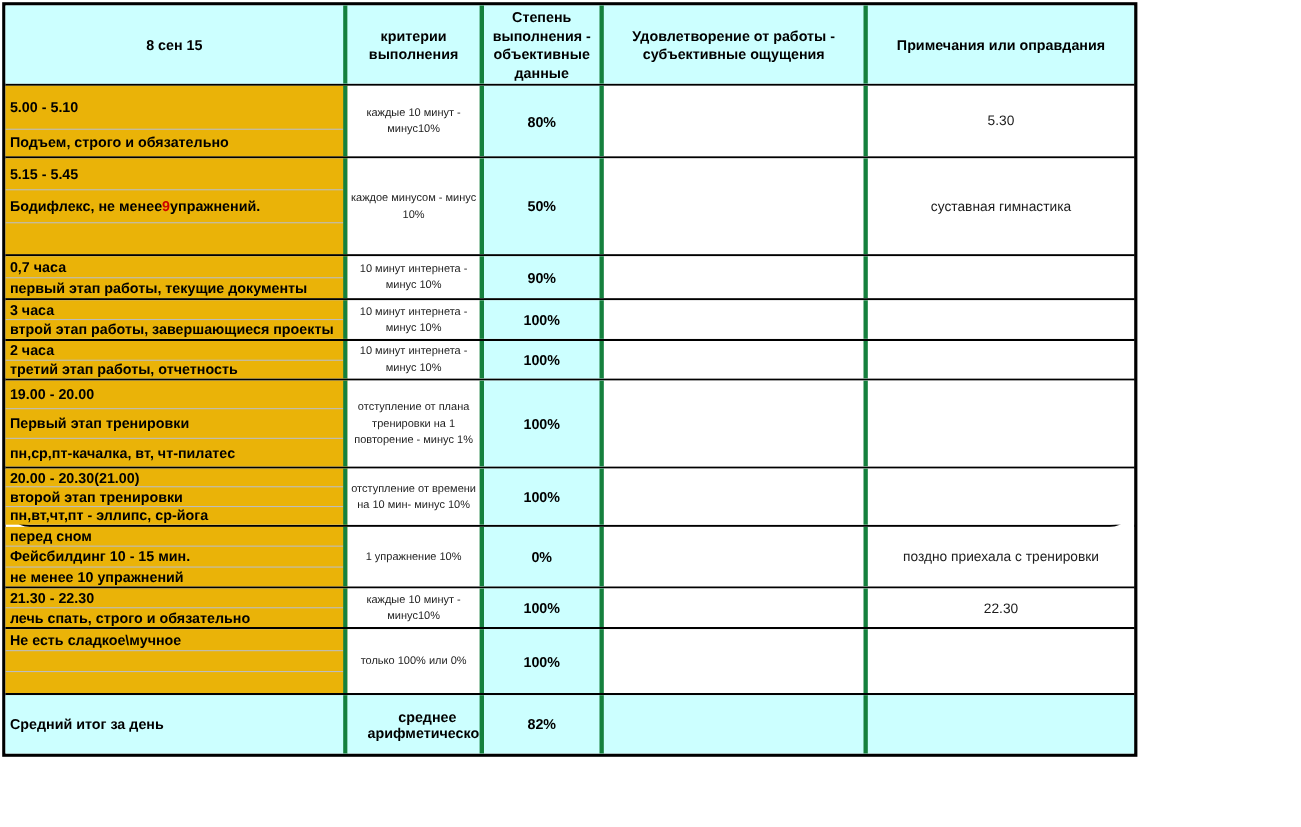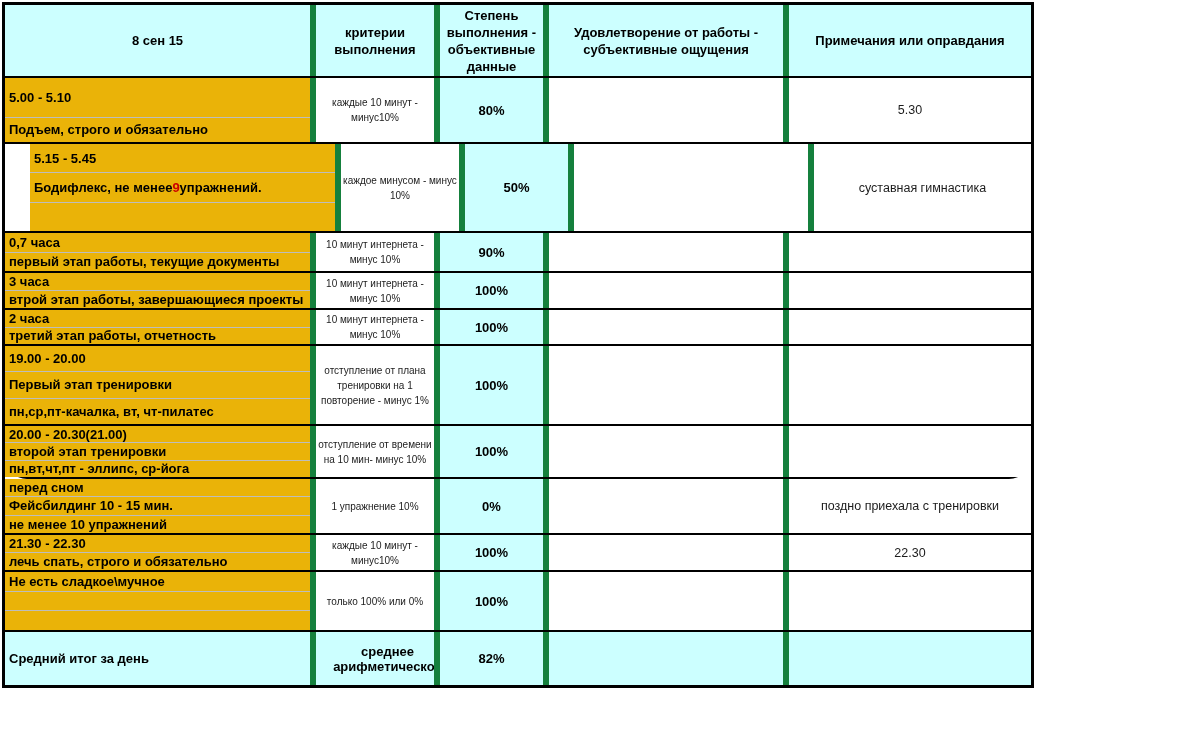--- a/index.html
+++ b/index.html
@@ -20,21 +20,21 @@
     width: 1026px;
     border: 3px solid #000;
     background: #fff;
   }
   .hrow, .row {
     display: grid;
     grid-template-columns: 311px 124px 109px 240px 1fr;
   }
   .cell {
     box-sizing: border-box;
-    border-right: 6px solid #15803d;
+    border-right: 4px solid #15803d;
     overflow: hidden;
   }
   .cell:last-child { border-right: none; }
 
   
   .hrow {
     height: 71px;
     border-bottom: 2px solid #000;
   }
   .hcell {
@@ -144,21 +144,21 @@
     <div class="cell c-degree">
       <span>80%</span>
     </div>
     <div class="cell c-satisfaction">
       <span></span>
     </div>
     <div class="cell c-notes">
       <span>5.30</span>
     </div>
   </div>
-        <div class="row" style="height: 87px; padding-left: 25px;">
+        <div class="row" style="height: 87px;">
     <div class="cell c-activity">
             <div class="subline">5.15 - 5.45</div>
             <div class="subline">
               <span>Бодифлекс, не менее </span>
               <span style="color: rgb(204, 0, 0);">9</span>
               <span> упражнений.</span>
             </div>
             <div class="subline"></div>
           </div>
     <div class="cell c-criteria">

